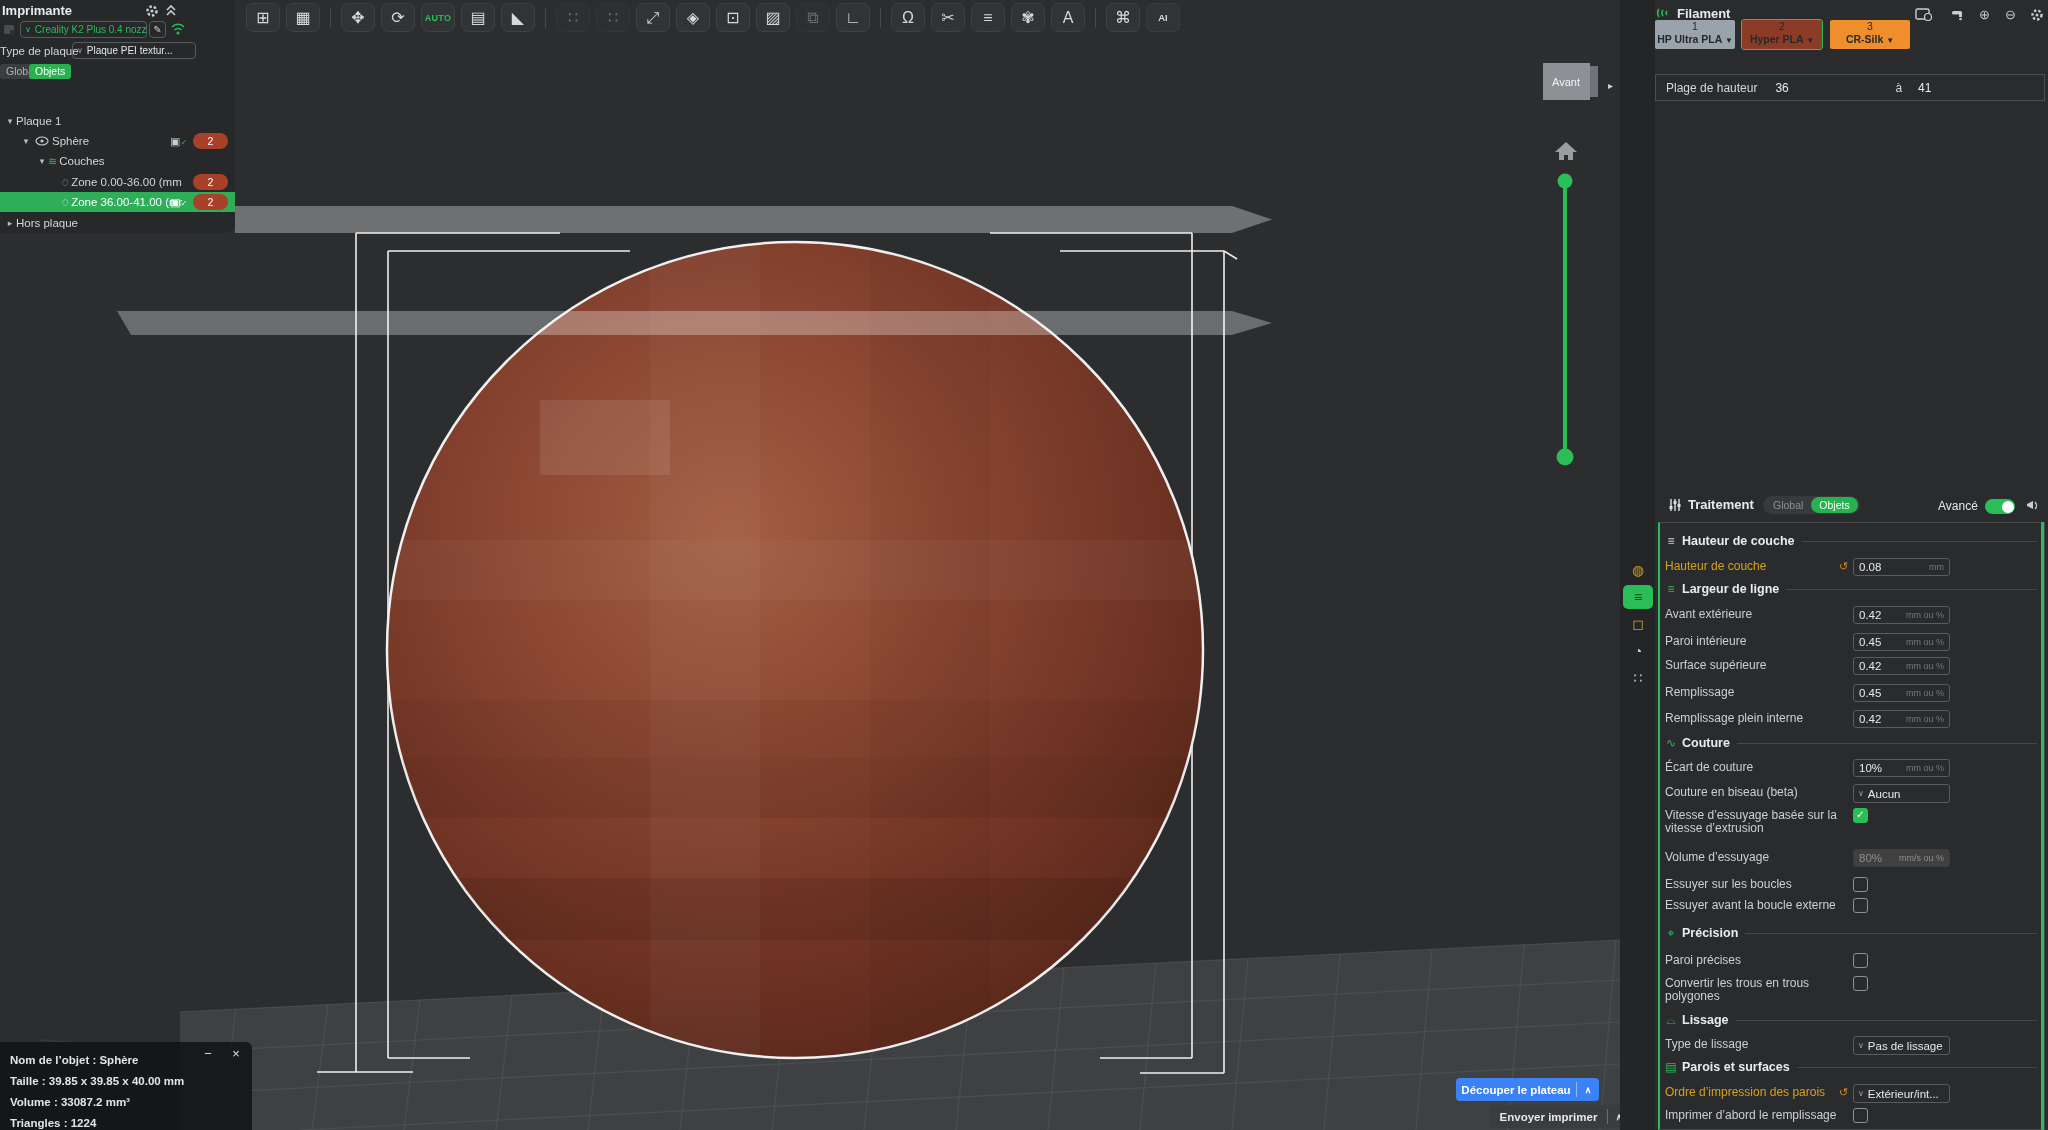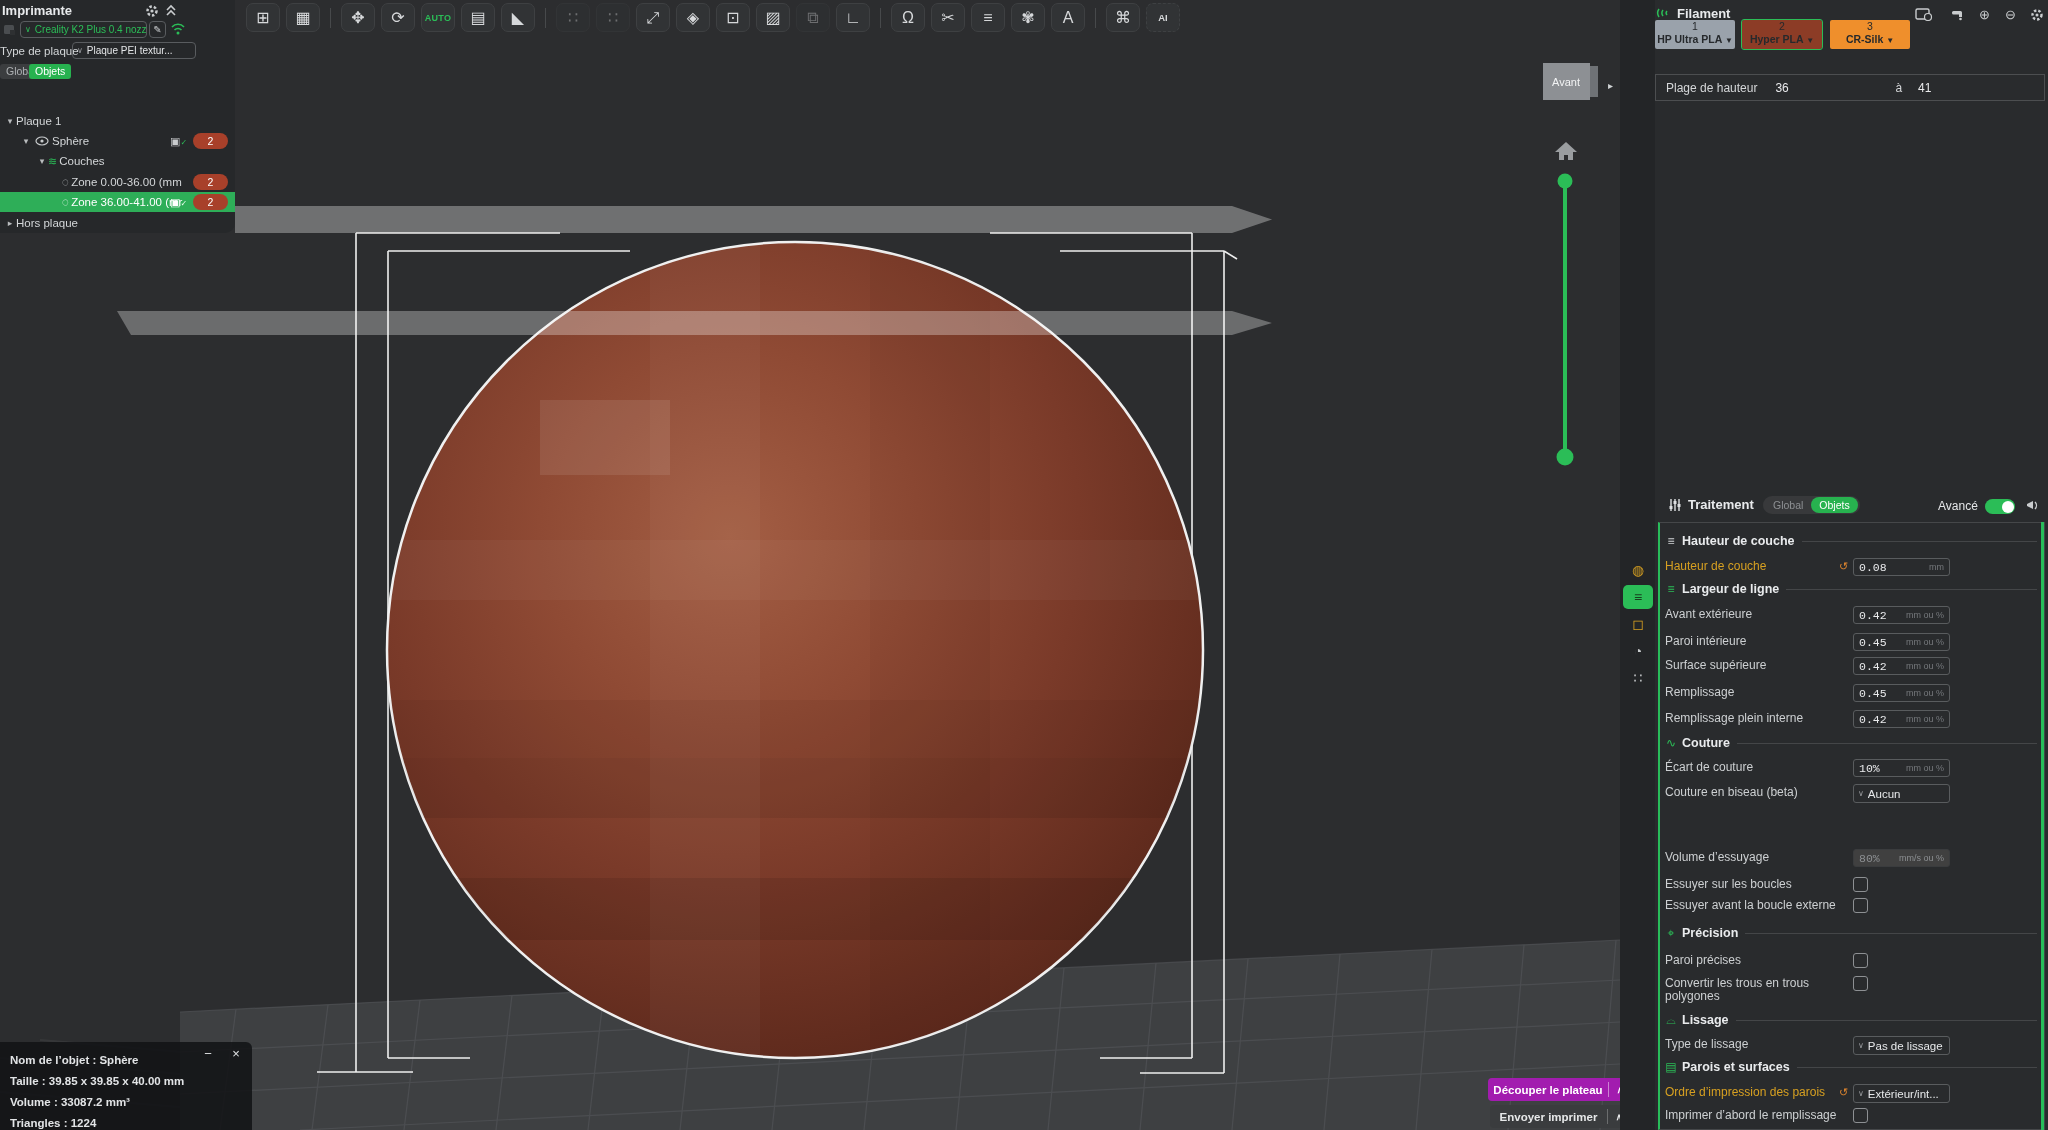--- a/index.html
+++ b/index.html
@@ -32,21 +32,21 @@
   .badge { position:absolute; left:193px; top:2px; width:35px; height:16px; background:#a8402a; border-radius:8px;
            color:#fff; font-size:10.5px; text-align:center; line-height:16px; }
   .arr { font-size:9px; color:#b9bcbe; width:12px; text-align:center; flex:0 0 auto; }
 
   
   .info-box { position:absolute; left:0; top:1042px; width:252px; height:88px; background:rgba(18,19,21,.86); border-radius:0 6px 0 0; padding:8px 0 0 10px; }
   .info-line { font-size:11.5px; font-weight:bold; color:#e2e4e6; line-height:21px; white-space:nowrap; }
   .ib-btn { position:absolute; top:4px; color:#e2e4e6; font-size:13px; cursor:pointer; width:16px; text-align:center; }
 
   
-  .btn-slice { position:absolute; left:1488px; top:1078px; width:143px; height:23px; background:#a21caf; border-radius:4px;
+  .btn-slice { position:absolute; left:1456px; top:1078px; width:143px; height:23px; background:#3b82f6; border-radius:4px;
                display:flex; align-items:center; color:#fff; font-size:11.5px; font-weight:bold; cursor:pointer; }
   .btn-print { position:absolute; left:1490px; top:1105px; width:140px; height:23px; background:#3a3c3e; border-radius:4px;
                display:flex; align-items:center; color:#e6e8e9; font-size:11.5px; font-weight:bold; cursor:pointer; }
   .btn-main { flex:1; text-align:center; }
   .btn-sep { width:1px; height:15px; background:rgba(255,255,255,.45); }
   .btn-chev { width:22px; text-align:center; font-size:9px; }
 
   
   .right-col { position:absolute; left:1620px; top:0; width:428px; height:1130px; background:#232527; }
   .rp-bg { position:absolute; left:35px; top:0; width:393px; height:1130px; background:#292b2d; }
@@ -74,21 +74,21 @@
   .sec .ic { font-size:12px; width:16px; flex:0 0 auto; color:#2bbd57; text-align:center; }
   .sec .ic.w { color:#cfd2d4; }
   .sec .t { font-weight:bold; color:#e9ebed; font-size:12.5px; margin:0 7px 0 3px; white-space:nowrap; }
   .sec .ln { flex:1; height:1px; background:#444648; }
 
   .prow { position:absolute; left:45px; width:372px; display:flex; align-items:flex-start; }
   .plabel { width:188px; flex:0 0 auto; color:#cdd0d2; font-size:12px; line-height:13px; padding-top:2px; }
   .plabel.mod { color:#d7a021; }
   .reset { width:14px; flex:0 0 auto; color:#e0862e; font-size:11px; padding-top:2px; }
   .ibox { display:flex; align-items:center; width:97px; height:18px; border:1px solid #595c5e; border-radius:3px; padding:0 5px; }
-  .ibox input { background:transparent; border:0; color:#e9eaec; font-size:11.5px; width:100%; font-family:Liberation Mono, monospace; padding:0; }
+  .ibox input { background:transparent; border:0; color:#e9eaec; font-size:11.5px; width:100%; font-family:Liberation Sans, sans-serif; padding:0; }
   .ibox .unit { font-size:9px; color:#75787c; white-space:nowrap; flex:0 0 auto; }
   .ibox.dis { background:#404040; border-color:#3a3c3e; }
   .ibox.dis input { color:#8c8f92; }
   .ibox.dis .unit { color:#8c8f92; }
   .sbox { display:flex; align-items:center; width:97px; height:19px; border:1px solid #595c5e; border-radius:3px; padding:0 4px; cursor:pointer; }
   .sbox .chev { color:#9a9da0; font-size:8px; margin-right:4px; flex:0 0 auto; }
   .sbox .val { color:#e6e8ea; font-size:11.5px; white-space:nowrap; overflow:hidden; }
   .cb { width:15px; height:15px; border:1.5px solid #8d9093; border-radius:3px; cursor:pointer; margin-top:1px; }
   .cb.on { background:#2bbd57; border-color:#2bbd57; position:relative; }
   .cb.on::after { content:"✓"; position:absolute; left:0; top:-1px; width:13px; text-align:center; color:#fff; font-size:10.5px; }
@@ -512,20 +512,24 @@
         <span class="unit">mm ou %</span>
       </div>
     </div>
     <div class="prow" style="top:784px">
       <span class="plabel">Couture en biseau (beta)</span>
       <div class="sbox">
         <span class="chev">∨</span>
         <span class="val">Aucun</span>
       </div>
     </div>
+    <div class="prow" style="top:807px">
+      <span class="plabel">Vitesse d’essuyage basée sur la vitesse d’extrusion</span>
+      <div class="cb on"></div>
+    </div>
     <div class="prow" style="top:849px">
       <span class="plabel">Volume d’essuyage</span>
       <div class="ibox dis">
         <input readonly="" value="80%" style="">
         <span class="unit">mm/s ou %</span>
       </div>
     </div>
     <div class="prow" style="top:876px">
       <span class="plabel">Essuyer sur les boucles</span>
       <div class="cb"></div>

